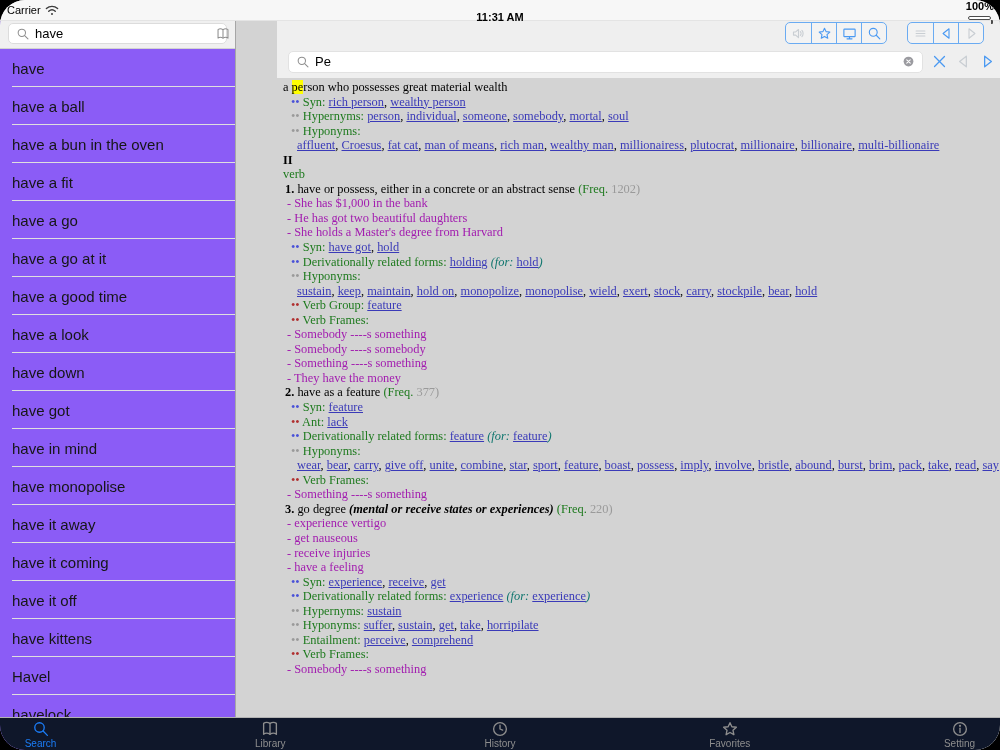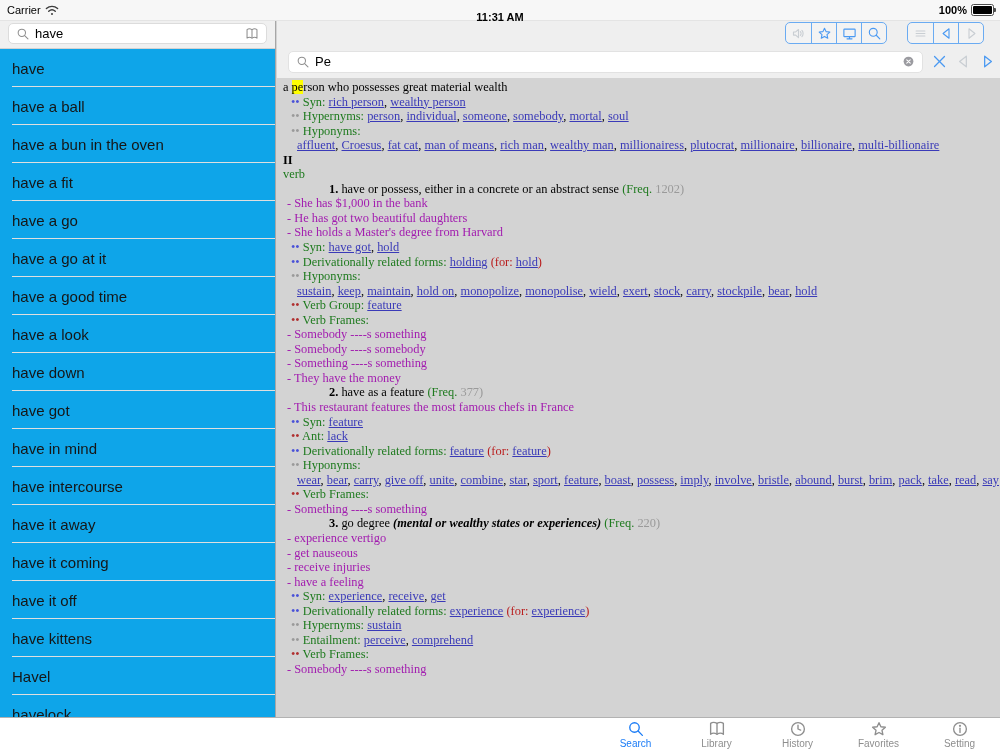--- a/index.html
+++ b/index.html
@@ -1,30 +1,30 @@
 <!DOCTYPE html>
 <html><head>
 <meta charset="utf-8">
 <style>
   html,body{margin:0;padding:0;background:#000;}
   .screen{position:relative;width:1000px;height:750px;background:#d3d3d3;overflow:hidden;
-          font-family:"Liberation Sans",sans-serif;-webkit-font-smoothing:antialiased;}
+          font-family:"Liberation Sans",sans-serif;border-radius:25px;-webkit-font-smoothing:antialiased;}
 
   
   .statusbar{position:absolute;top:0;left:0;right:0;height:20px;background:#f7f7f7;
              border-bottom:1px solid #e4e4e4;font-size:11px;color:#000;z-index:10;}
   .sb-left{position:absolute;left:7px;top:0;height:20px;display:flex;align-items:center;gap:4px;}
   .sb-time{position:absolute;left:0;right:0;top:7px;height:20px;display:flex;align-items:center;justify-content:center;font-weight:700;}
-  .sb-right{position:absolute;right:6px;top:0;height:20px;display:flex;align-items:center;gap:4px;font-weight:600;}
+  .sb-right{position:absolute;right:6px;top:0;height:20px;display:flex;align-items:center;gap:4px;font-weight:600;flex-direction:column;}
   .batt{width:21px;height:10px;border:1px solid #4c4c4c;border-radius:2.5px;position:relative;background:#fff;}
   .batt .fill{position:absolute;inset:1px;background:#000;border-radius:1px;}
   .batt .tip{position:absolute;right:-3px;top:2.5px;width:2px;height:4px;background:#4c4c4c;border-radius:0 1px 1px 0;}
 
   
-  .left-pane{position:absolute;top:20px;left:0;width:276px;bottom:0;background:#0ea5e9;border-right:1px solid #a6a6a6;box-sizing:border-box;}
+  .left-pane{position:absolute;top:20px;left:0;width:236px;bottom:0;background:#8b5cf6;border-right:1px solid #a6a6a6;box-sizing:border-box;}
   .left-header{height:25px;background:#f0f0f0;border-bottom:1px solid #d2d2d2;padding:3px 8px 0 8px;box-sizing:content-box;}
   .s-field{display:flex;align-items:center;height:19px;background:#fff;border:1px solid #dcdcdc;border-radius:5px;padding:0 7px;gap:5px;}
   .s-field input{flex:1;border:none;outline:none;font-size:13px;color:#000;background:transparent;padding:0;font-family:"Liberation Sans",sans-serif;}
   .sb-list{list-style:none;margin:0;padding:0;}
   .sb-item{position:relative;height:38px;display:flex;align-items:center;padding:0 12px;font-size:15px;color:#161616;cursor:default;}
   .sb-item::after{content:"";position:absolute;left:12px;right:0;bottom:0;height:1px;background:#dfdfdf;}
 
   
   .right-pane{position:absolute;top:20px;left:277px;right:0;bottom:0;background:#d3d3d3;}
   .rp-header{position:absolute;top:0;left:0;right:0;height:58px;background:#efefef;}
@@ -37,35 +37,35 @@
   .m-search{position:absolute;left:11px;right:4px;top:31px;height:21px;display:flex;align-items:center;gap:7px;}
   .m-field{flex:1;display:flex;align-items:center;height:20px;background:#fff;border:1px solid #e2e2e2;border-radius:5px;padding:0 7px;gap:5px;}
   .m-field input{flex:1;border:none;outline:none;font-size:13px;background:transparent;padding:0;font-family:"Liberation Sans",sans-serif;}
   .nav-ic{display:flex;align-items:center;justify-content:center;width:18px;height:18px;cursor:pointer;}
   .gray-ic{color:#8e8e8e;} .clear-ic{color:#9b9ba0;}
 
   
   .content{position:absolute;top:58px;left:0;right:0;bottom:0;overflow:hidden;
            font-family:"Liberation Serif",serif;font-size:12.4px;line-height:14.55px;color:#000;padding-top:2px;}
   .cl{white-space:pre;overflow:hidden;height:14.55px;}
-  .d0{padding-left:6px;} .d1{padding-left:8px;margin-left:44px;} .d2{padding-left:10px;} .d3{padding-left:14px;} .d4{padding-left:20px;}
+  .d0{padding-left:6px;} .d1{padding-left:8px;} .d2{padding-left:10px;} .d3{padding-left:14px;} .d4{padding-left:20px;}
   .k{color:#000;}
   .h{background:#ffff00;}
   .g{color:#1e7a1e;}
   .gr{color:#9a9a9a;}
-  .gf{color:#b91c1c;}
+  .gf{color:#0f766e;font-style:italic;}
   .p{color:#a21caf;}
   .b{font-weight:bold;}
   .bi{font-weight:bold;font-style:italic;}
   .db{color:#4a52d8;} .dg{color:#9a9a9a;} .dr{color:#b03030;}
   .a{color:#3a3ab8;text-decoration:underline;cursor:pointer;}
 
   
-  .tabbar{position:absolute;left:0;right:0;bottom:0;height:32px;background:#ffffff;border-top:1px solid #b2b2b2;
-          display:flex;justify-content:flex-end;z-index:9;}
+  .tabbar{position:absolute;left:0;right:0;bottom:0;height:32px;background:#0f172a;border-top:1px solid #b2b2b2;
+          display:flex;justify-content:space-between;z-index:9;}
   .tab{width:81px;display:flex;flex-direction:column;align-items:center;justify-content:flex-start;padding-top:2px;gap:0px;color:#8e8e8e;cursor:pointer;}
   .tab .tab-label{font-size:10px;line-height:11px;}
   .tab.active{color:#1b7cf6;}
 </style>
 </head>
 <body>
 
 <div class="screen">
 
   <div class="statusbar">
@@ -112,21 +112,21 @@
         <li class="sb-item">have a ball</li>
         <li class="sb-item">have a bun in the oven</li>
         <li class="sb-item">have a fit</li>
         <li class="sb-item">have a go</li>
         <li class="sb-item">have a go at it</li>
         <li class="sb-item">have a good time</li>
         <li class="sb-item">have a look</li>
         <li class="sb-item">have down</li>
         <li class="sb-item">have got</li>
         <li class="sb-item">have in mind</li>
-        <li class="sb-item">have intercourse</li>
+        <li class="sb-item">have monopolise</li>
         <li class="sb-item">have it away</li>
         <li class="sb-item">have it coming</li>
         <li class="sb-item">have it off</li>
         <li class="sb-item">have kittens</li>
         <li class="sb-item">Havel</li>
         <li class="sb-item">havelock</li>
       </ul>
   </div>
 
   <div class="right-pane">
@@ -251,36 +251,36 @@
         <div class="cl d3"><span class="db">•• </span><span class="g">Derivationally related forms: </span><span class="a">holding</span><span class="gf"> (for: </span><span class="a">hold</span><span class="gf">)</span></div>
         <div class="cl d3"><span class="dg">•• </span><span class="g">Hyponyms:</span></div>
         <div class="cl d4"><span class="a">sustain</span><span class="k">, </span><span class="a">keep</span><span class="k">, </span><span class="a">maintain</span><span class="k">, </span><span class="a">hold on</span><span class="k">, </span><span class="a">monopolize</span><span class="k">, </span><span class="a">monopolise</span><span class="k">, </span><span class="a">wield</span><span class="k">, </span><span class="a">exert</span><span class="k">, </span><span class="a">stock</span><span class="k">, </span><span class="a">carry</span><span class="k">, </span><span class="a">stockpile</span><span class="k">, </span><span class="a">bear</span><span class="k">, </span><span class="a">hold</span></div>
         <div class="cl d3"><span class="dr">•• </span><span class="g">Verb Group: </span><span class="a">feature</span></div>
         <div class="cl d3"><span class="dr">•• </span><span class="g">Verb Frames:</span></div>
         <div class="cl d2"><span class="p">- Somebody ----s something</span></div>
         <div class="cl d2"><span class="p">- Somebody ----s somebody</span></div>
         <div class="cl d2"><span class="p">- Something ----s something</span></div>
         <div class="cl d2"><span class="p">- They have the money</span></div>
         <div class="cl d1"><span class="b">2. </span><span class="k">have as a feature </span><span class="g">(Freq. </span><span class="gr">377)</span></div>
-        <div class="cl d2"><span class="p">- This restaurant features the most famous chefs in France</span></div>
         <div class="cl d3"><span class="db">•• </span><span class="g">Syn: </span><span class="a">feature</span></div>
         <div class="cl d3"><span class="dr">•• </span><span class="g">Ant: </span><span class="a">lack</span></div>
         <div class="cl d3"><span class="db">•• </span><span class="g">Derivationally related forms: </span><span class="a">feature</span><span class="gf"> (for: </span><span class="a">feature</span><span class="gf">)</span></div>
         <div class="cl d3"><span class="dg">•• </span><span class="g">Hyponyms:</span></div>
         <div class="cl d4"><span class="a">wear</span><span class="k">, </span><span class="a">bear</span><span class="k">, </span><span class="a">carry</span><span class="k">, </span><span class="a">give off</span><span class="k">, </span><span class="a">unite</span><span class="k">, </span><span class="a">combine</span><span class="k">, </span><span class="a">star</span><span class="k">, </span><span class="a">sport</span><span class="k">, </span><span class="a">feature</span><span class="k">, </span><span class="a">boast</span><span class="k">, </span><span class="a">possess</span><span class="k">, </span><span class="a">imply</span><span class="k">, </span><span class="a">involve</span><span class="k">, </span><span class="a">bristle</span><span class="k">, </span><span class="a">abound</span><span class="k">, </span><span class="a">burst</span><span class="k">, </span><span class="a">brim</span><span class="k">, </span><span class="a">pack</span><span class="k">, </span><span class="a">take</span><span class="k">, </span><span class="a">read</span><span class="k">, </span><span class="a">say</span></div>
         <div class="cl d3"><span class="dr">•• </span><span class="g">Verb Frames:</span></div>
         <div class="cl d2"><span class="p">- Something ----s something</span></div>
-        <div class="cl d1"><span class="b">3. </span><span class="k">go degree </span><span class="bi">(mental or wealthy states or experiences)</span><span class="k"> </span><span class="g">(Freq. </span><span class="gr">220)</span></div>
+        <div class="cl d1"><span class="b">3. </span><span class="k">go degree </span><span class="bi">(mental or receive states or experiences)</span><span class="k"> </span><span class="g">(Freq. </span><span class="gr">220)</span></div>
         <div class="cl d2"><span class="p">- experience vertigo</span></div>
         <div class="cl d2"><span class="p">- get nauseous</span></div>
         <div class="cl d2"><span class="p">- receive injuries</span></div>
         <div class="cl d2"><span class="p">- have a feeling</span></div>
         <div class="cl d3"><span class="db">•• </span><span class="g">Syn: </span><span class="a">experience</span><span class="k">, </span><span class="a">receive</span><span class="k">, </span><span class="a">get</span></div>
         <div class="cl d3"><span class="db">•• </span><span class="g">Derivationally related forms: </span><span class="a">experience</span><span class="gf"> (for: </span><span class="a">experience</span><span class="gf">)</span></div>
         <div class="cl d3"><span class="dg">•• </span><span class="g">Hypernyms: </span><span class="a">sustain</span></div>
+        <div class="cl d3"><span class="dg">•• </span><span class="g">Hyponyms: </span><span class="a">suffer</span><span class="k">, </span><span class="a">sustain</span><span class="k">, </span><span class="a">get</span><span class="k">, </span><span class="a">take</span><span class="k">, </span><span class="a">horripilate</span></div>
         <div class="cl d3"><span class="dg">•• </span><span class="g">Entailment: </span><span class="a">perceive</span><span class="k">, </span><span class="a">comprehend</span></div>
         <div class="cl d3"><span class="dr">•• </span><span class="g">Verb Frames:</span></div>
         <div class="cl d2"><span class="p">- Somebody ----s something</span></div>
       </div>
   </div>
 
   <div class="tabbar" id="tabbar-slot">
       <div class="tab active">
         <span class="icw">
           <svg width="18" height="18" viewBox="0 0 24 24" fill="none" stroke="currentColor" stroke-width="1.8" stroke-linecap="round" stroke-linejoin="round">

